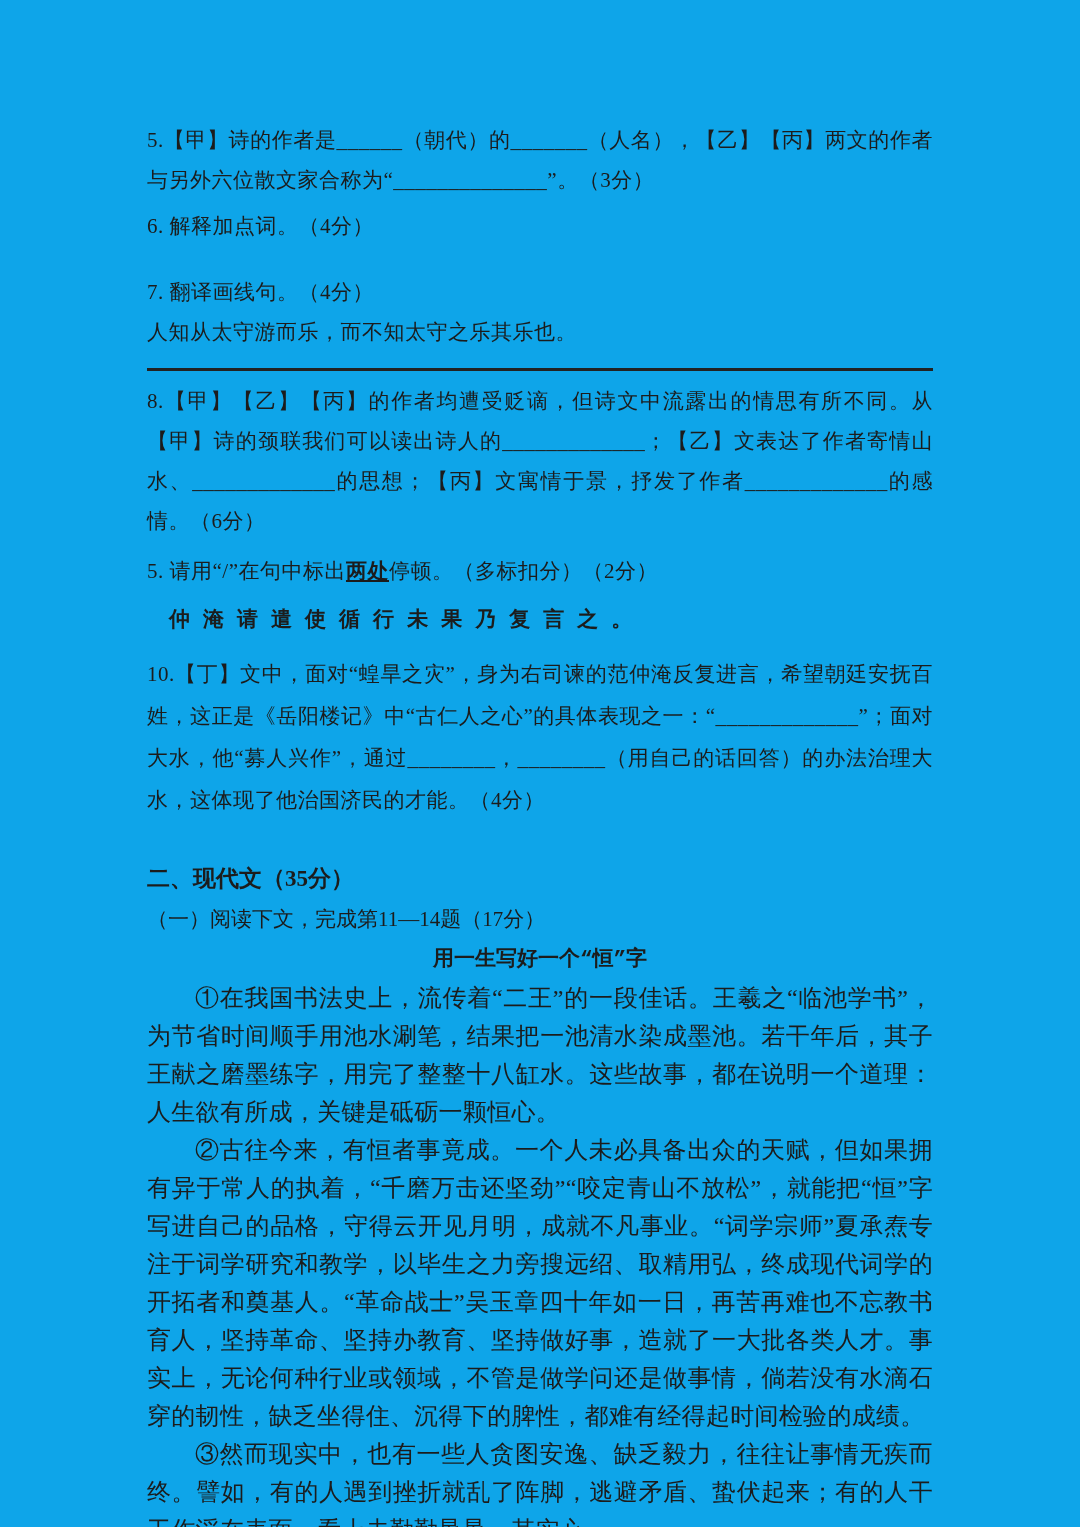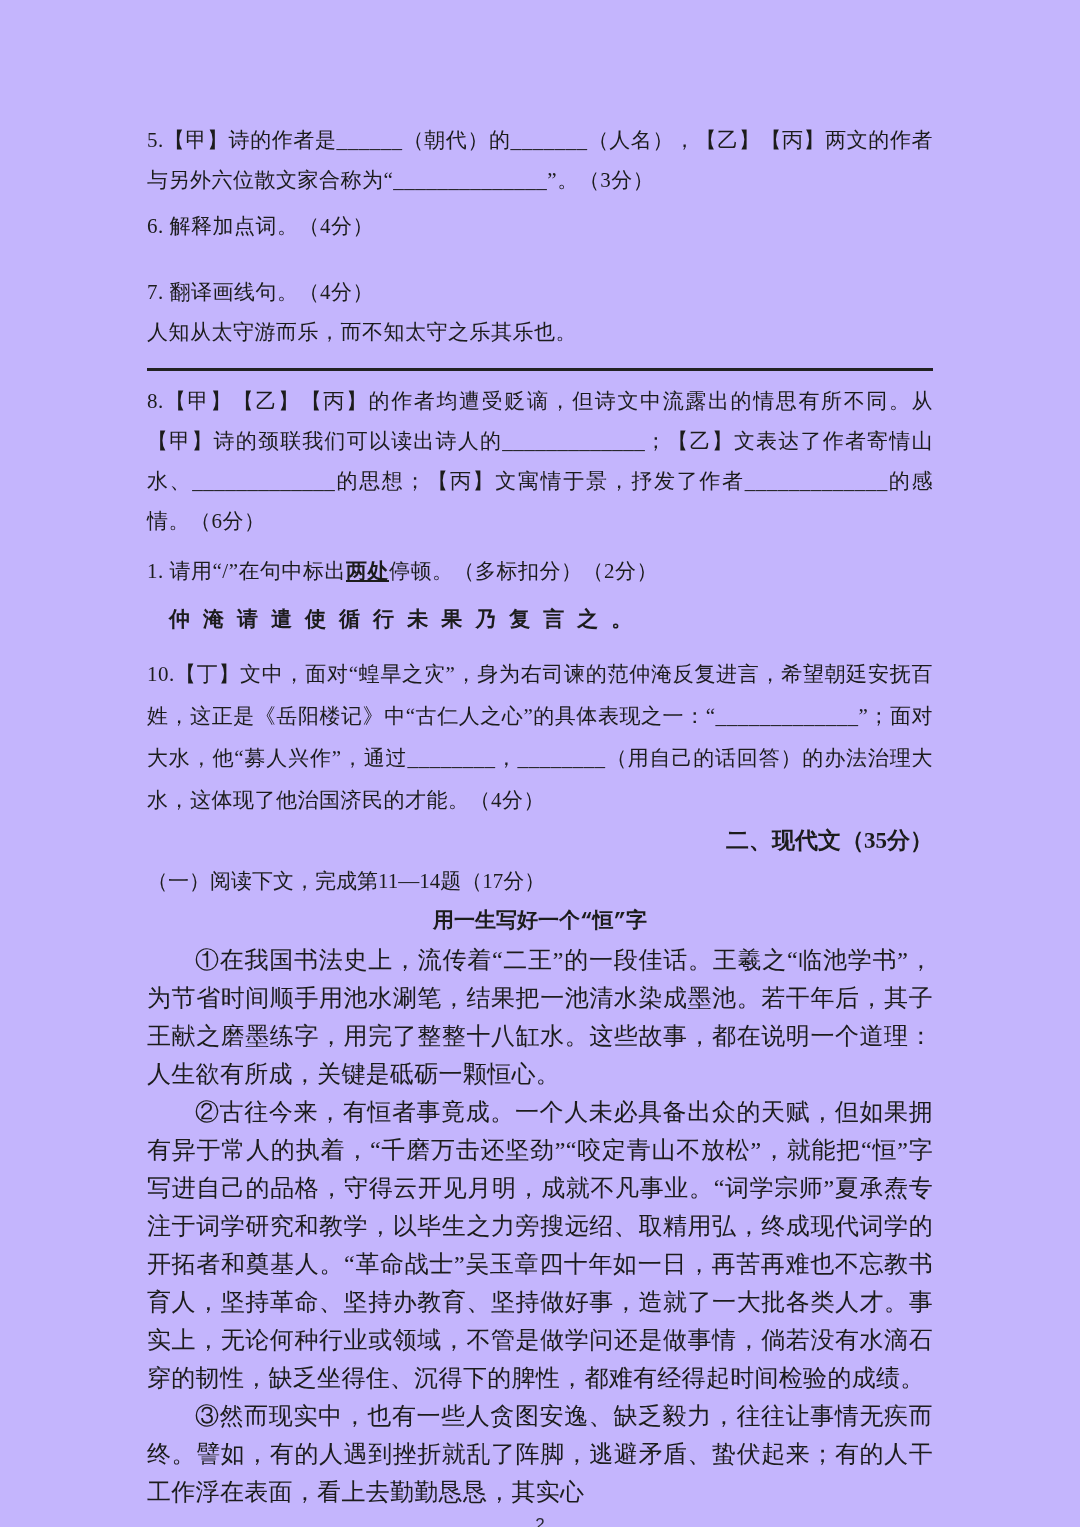--- a/index.html
+++ b/index.html
@@ -1,21 +1,21 @@
 <!DOCTYPE html>
 <html lang="zh"><head>
 <meta charset="utf-8">
 <style>
   html, body { margin: 0; padding: 0; background: #ffffff; }
   .page {
     position: relative;
     width: 1080px;
     height: 1527px;
     margin: 0 auto;
-    background: #c4b5fd;
+    background: #0ea5e9;
     box-sizing: border-box;
     padding: 120px 147px 0 147px;
     font-family: "Liberation Serif", "DejaVu Serif", serif;
     color: #1c1c1c;
     overflow: hidden;
   }
   .q {
     font-size: 21px;
     line-height: 40px;
     text-align: justify;
@@ -49,21 +49,22 @@
   .q9-sentence {
     margin-top: 8px;
     padding-left: 22px;
     font-weight: bold;
     font-size: 21px;
     letter-spacing: 0.62em;
     line-height: 40px;
   }
   .q10 { margin-top: 14px; line-height: 42px; }
   .sec-header {
-    text-align: right;
+    margin-top: 38px;
+    text-align: left;
     font-weight: bold;
     font-size: 23px;
     line-height: 40px;
   }
   .sec-sub {
     font-weight: normal;
     font-size: 21px;
     line-height: 40px;
   }
   .essay-title {
@@ -99,21 +100,21 @@
   <div class="q q6-label">6. 解释加点词。（4分）</div>
 
 
   <div class="q q7-label">7. 翻译画线句。（4分）</div>
   <div class="q">人知从太守游而乐，而不知太守之乐其乐也。</div>
 
   <hr class="answer-rule">
 
   <div class="q">8.【甲】【乙】【丙】的作者均遭受贬谪，但诗文中流露出的情思有所不同。从【甲】诗的颈联我们可以读出诗人的_____________；【乙】文表达了作者寄情山水、_____________的思想；【丙】文寓情于景，抒发了作者_____________的感情。（6分）</div>
 
-  <div class="q q9-label"><span>1. 请用“/”在句中标出</span><span class="bold">两处</span><span>停顿。（多标扣分）（2分）</span></div>
+  <div class="q q9-label"><span>5. 请用“/”在句中标出</span><span class="bold">两处</span><span>停顿。（多标扣分）（2分）</span></div>
 
   <div class="q9-sentence">仲淹请遣使循行未果乃复言之。</div>
 
   <div class="q q10">10.【丁】文中，面对“蝗旱之灾”，身为右司谏的范仲淹反复进言，希望朝廷安抚百姓，这正是《岳阳楼记》中“古仁人之心”的具体表现之一：“_____________”；面对大水，他“募人兴作”，通过________，________（用自己的话回答）的办法治理大水，这体现了他治国济民的才能。（4分）</div>
 
   <div class="sec-header">二、现代文（35分）</div>
   <div class="sec-sub">（一）阅读下文，完成第11—14题（17分）</div>
   <div class="essay-title">用一生写好一个“恒”字</div>
 
   <div class="para">①在我国书法史上，流传着“二王”的一段佳话。王羲之“临池学书”，为节省时间顺手用池水涮笔，结果把一池清水染成墨池。若干年后，其子王献之磨墨练字，用完了整整十八缸水。这些故事，都在说明一个道理：人生欲有所成，关键是砥砺一颗恒心。</div>

